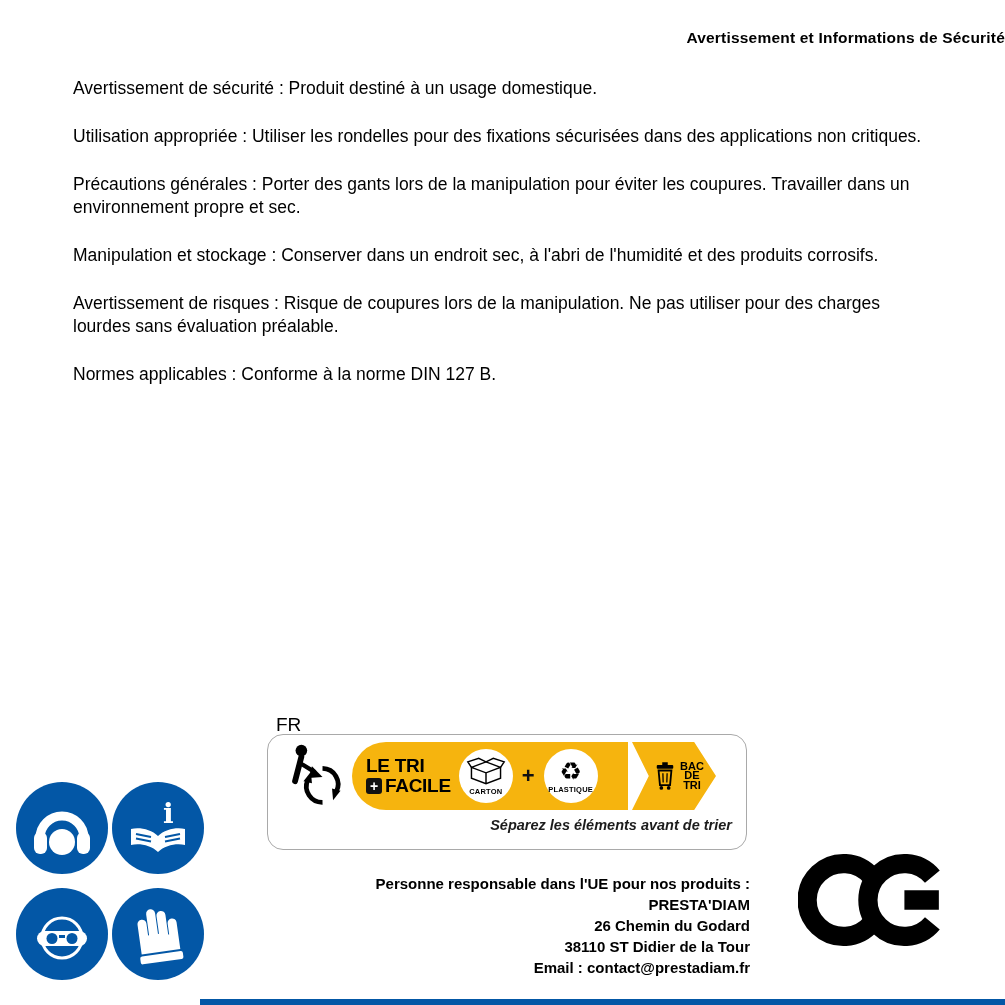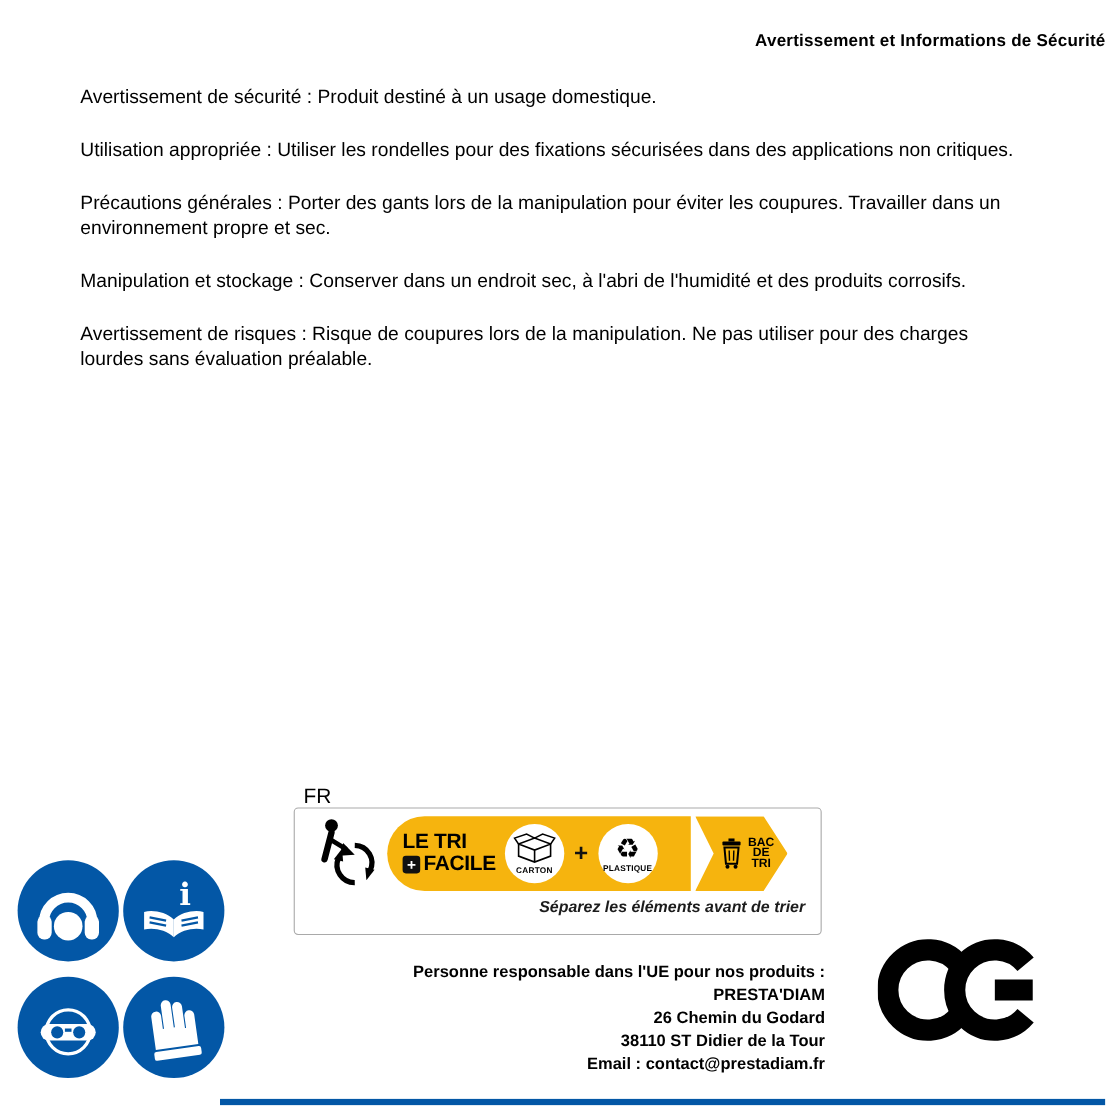--- a/index.html
+++ b/index.html
@@ -22,21 +22,21 @@
     column-gap:4px;row-gap:14px;
   }
   .blue-circle{
     width:92px;height:92px;border-radius:50%;background:#0357a6;
     display:flex;align-items:center;justify-content:center;
   }
   
   .fr-label{position:absolute;left:276px;top:714px;font-size:19px;font-weight:normal;}
   .tri-box{
     position:absolute;left:267px;top:734px;width:480px;height:116px;
-    background:#fff;border:1.5px solid #a9a9a9;border-radius:4px;box-sizing:border-box;
+    background:#fff;border:1.5px solid #a9a9a9;border-radius:16px;box-sizing:border-box;
   }
   .triman{position:absolute;left:8px;top:6px;width:74px;height:74px;}
   .yellow-band{
     position:absolute;left:84px;top:7px;height:68px;width:276px;
     background:#f6b40e;border-radius:34px 0 0 34px;
     display:flex;align-items:center;padding-left:14px;box-sizing:border-box;gap:8px;
   }
   .headline{display:flex;flex-direction:column;justify-content:center;line-height:20px;}
   .headline .l1{font-size:19px;font-weight:900;letter-spacing:-0.3px;}
   .headline .l2{display:flex;align-items:center;gap:3px;font-size:19px;font-weight:900;letter-spacing:-0.3px;}
@@ -77,20 +77,21 @@
 <div id="page">
 
   <div class="doc-title">Avertissement et Informations de Sécurité</div>
 
   <div class="body-text">
     <p class="para">Avertissement de sécurité : Produit destiné à un usage domestique.</p>
     <p class="para">Utilisation appropriée : Utiliser les rondelles pour des fixations sécurisées dans des applications non critiques.</p>
     <p class="para">Précautions générales : Porter des gants lors de la manipulation pour éviter les coupures. Travailler dans un environnement propre et sec.</p>
     <p class="para">Manipulation et stockage : Conserver dans un endroit sec, à l'abri de l'humidité et des produits corrosifs.</p>
     <p class="para">Avertissement de risques : Risque de coupures lors de la manipulation. Ne pas utiliser pour des charges lourdes sans évaluation préalable.</p>
+    <p class="para">Normes applicables : Conforme à la norme DIN 127 B.</p>
   </div>
 
   <div class="icon-grid">
 
     <div class="blue-circle">
       <svg width="72" height="72" viewBox="0 0 72 72">
         <path d="M14,46 A22,22 0 0 1 58,46" fill="none" stroke="#fff" stroke-width="9"></path>
         <rect x="8" y="40" width="13" height="22" rx="6" fill="#fff"></rect>
         <rect x="51" y="40" width="13" height="22" rx="6" fill="#fff"></rect>
         <circle cx="36" cy="50" r="13" fill="#fff"></circle>

